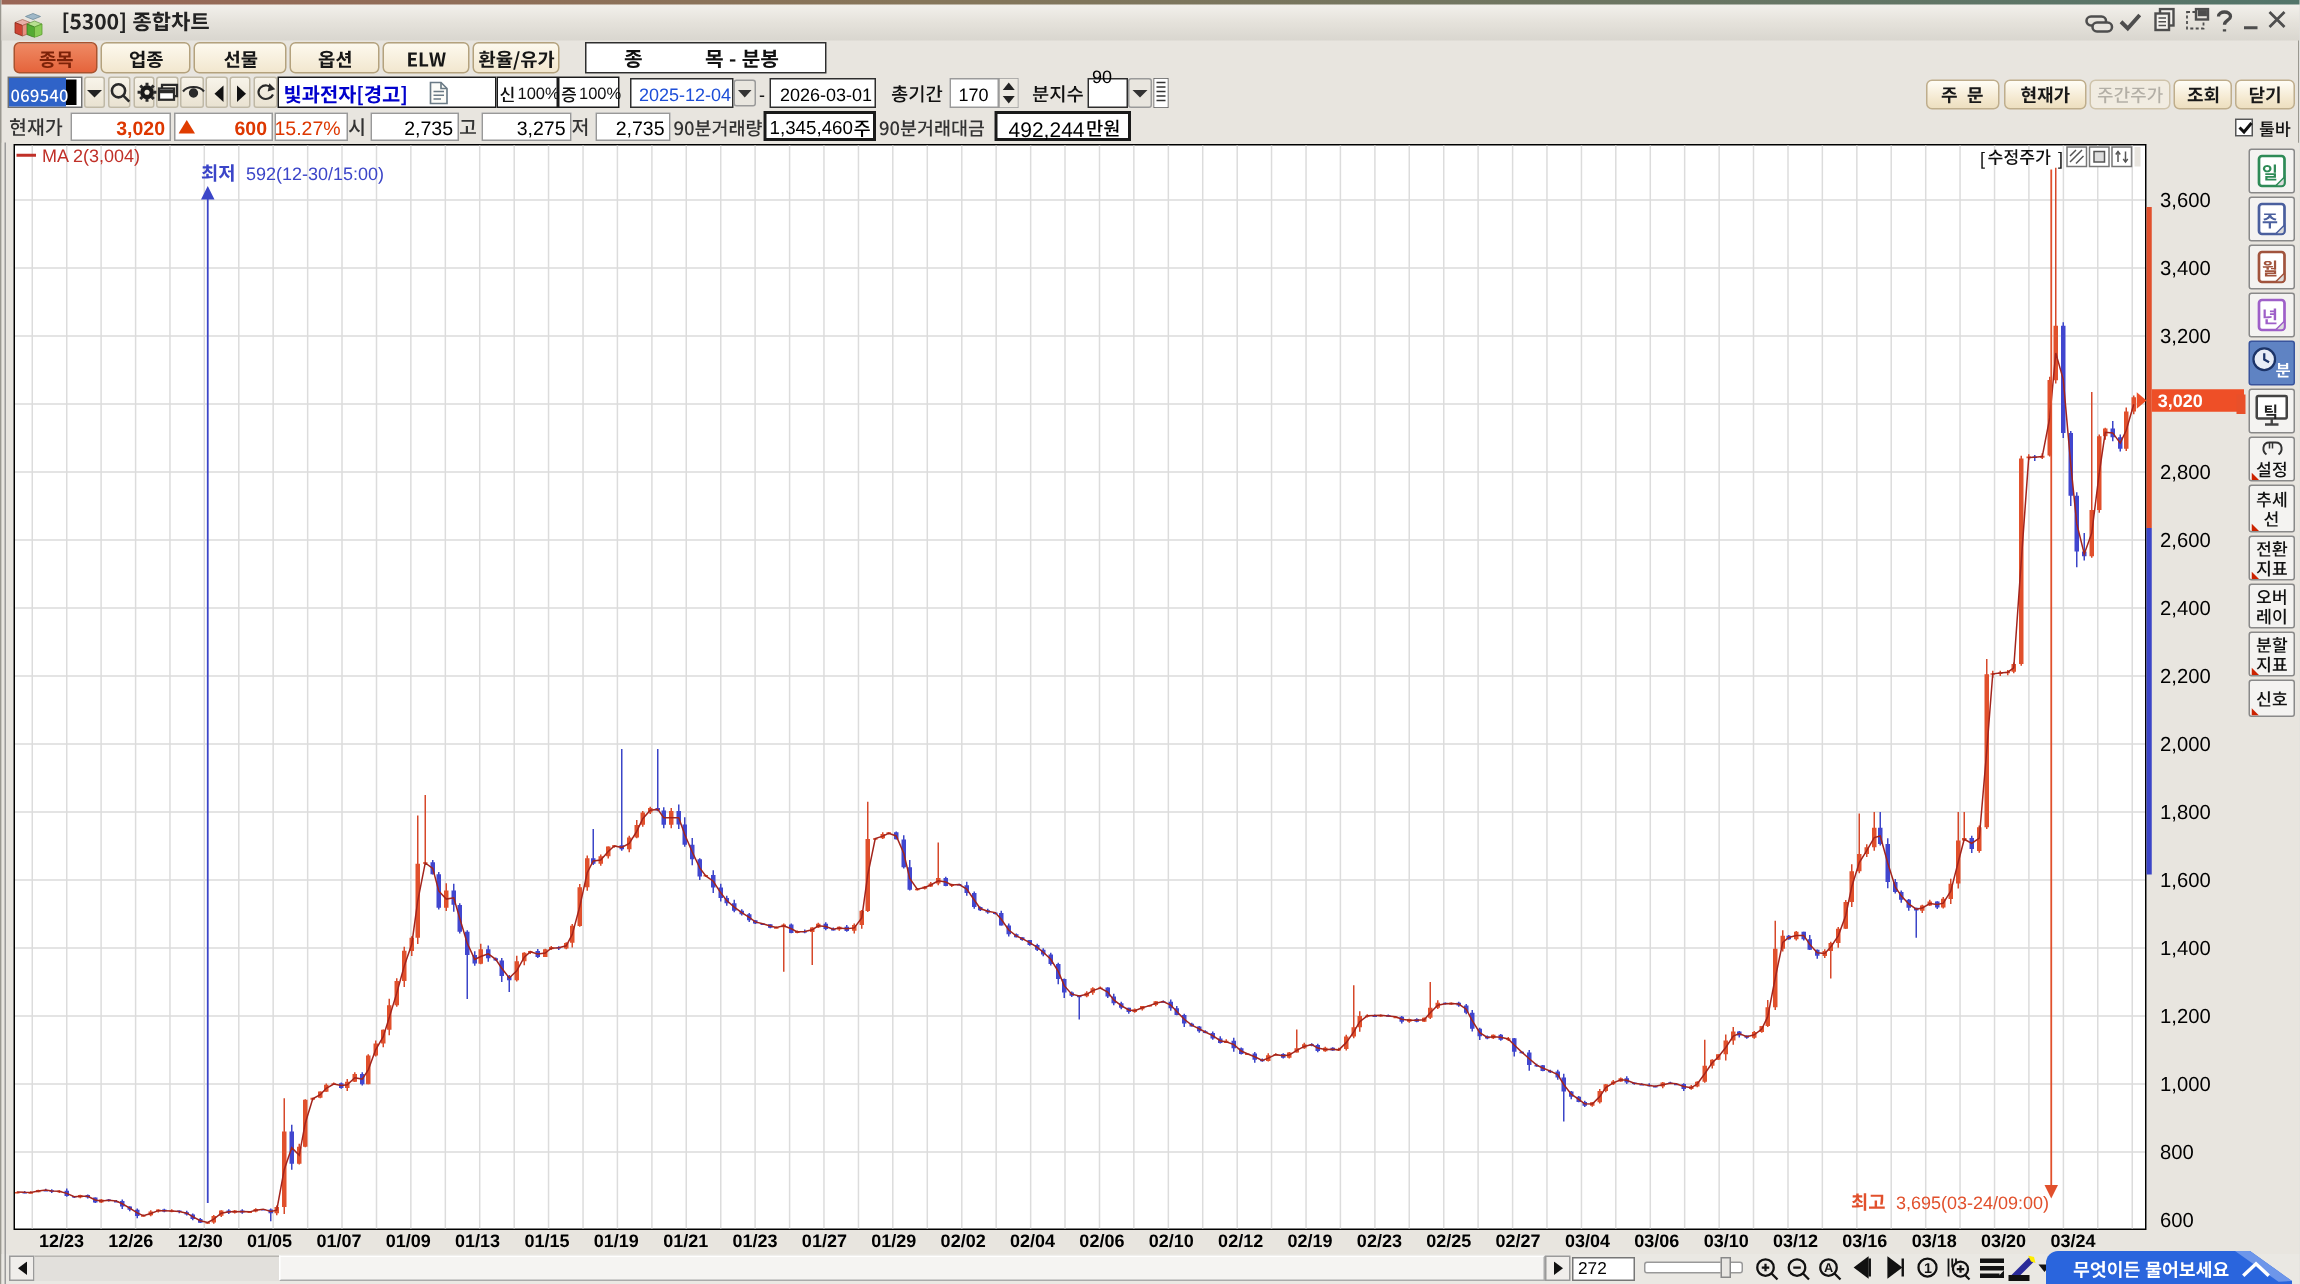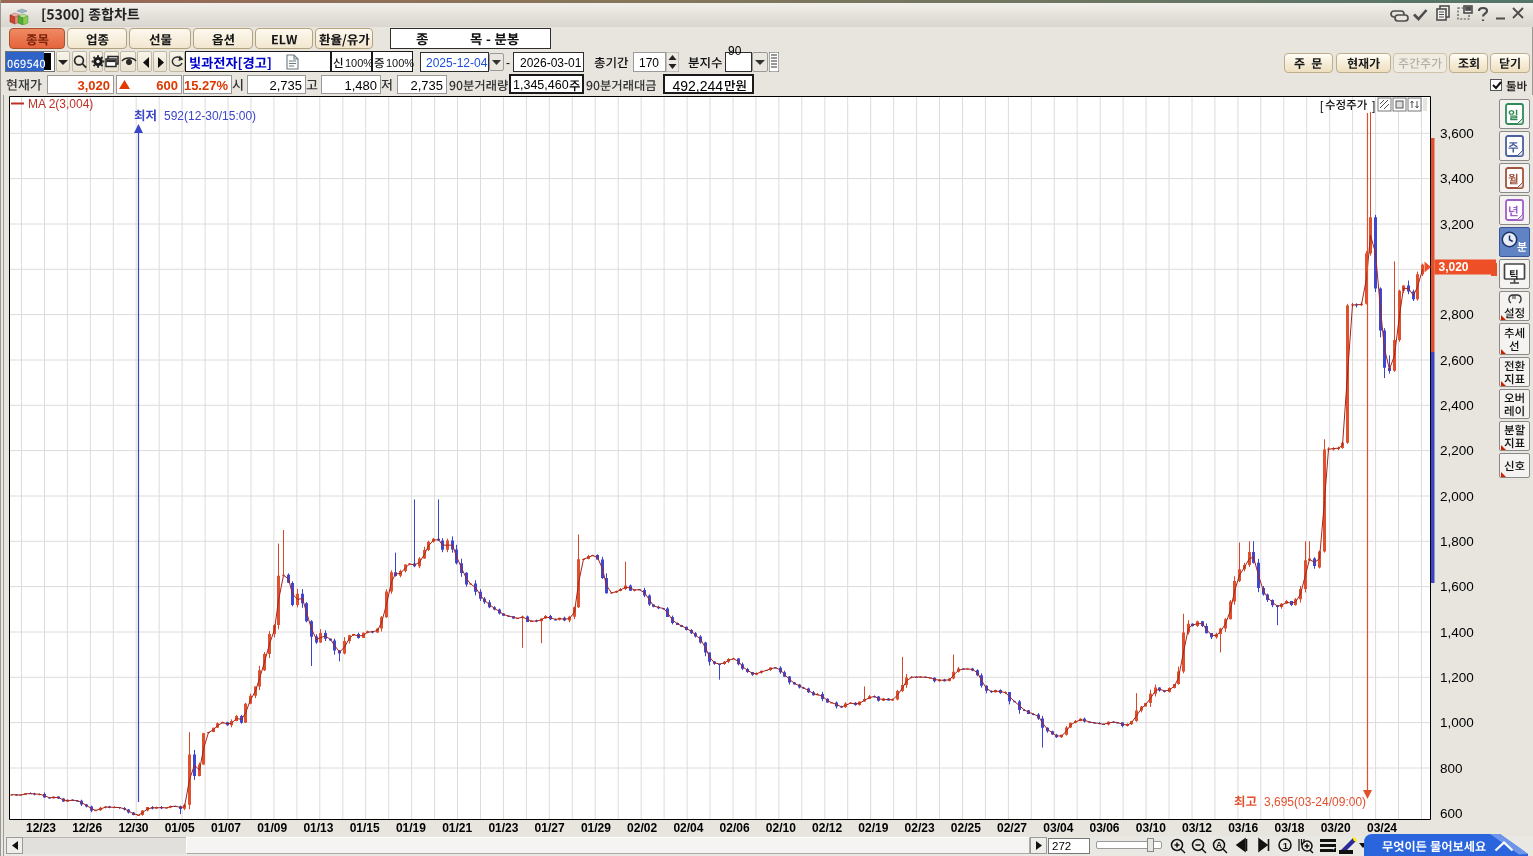--- a/index.html
+++ b/index.html
@@ -450,37 +450,37 @@
     <div class="inp" style="left:115px;top:75px;width:66px;height:19px;border-color:#999"></div>
     <div class="inp" style="left:182px;top:75px;width:49px;height:19px;border-color:#999"></div>
     <div class="inp" style="left:246px;top:75px;width:59px;height:19px;border-color:#999"></div>
     <div class="inp" style="left:320px;top:75px;width:60px;height:19px;border-color:#999"></div>
     <div class="inp" style="left:396px;top:75px;width:50px;height:19px;border-color:#999"></div>
     <div class="abs num" style="left:46px;top:78px;width:63px;font-size:13px;font-weight:bold;color:#dd3700;text-align:right">3,020</div>
     <svg class="abs" style="left:118px;top:80px" width="11" height="10">
       <polygon points="5.5,0 11,9 0,9" fill="#e03c00"></polygon>
     </svg>
     <div class="abs num" style="left:115px;top:78px;width:62px;font-size:13px;font-weight:bold;color:#dd3700;text-align:right">600</div>
-    <div class="abs num" style="left:182px;top:78px;width:45px;font-size:13px;font-weight:bold;color:#dd3700;text-align:right">15.27%</div>
+    <div class="abs num" style="left:182px;top:78px;width:45px;font-size:13px;font-weight:normal;color:#dd3700;">15.27%</div>
     <svg style="position:absolute;left:230.0px;top:78.3px;overflow:visible" width="13" height="16">
       <g fill="#333" transform="translate(1 11.70) scale(0.1300 -0.1300)">
         <g transform="translate(0.0 0)">
           <path d="M28 76H36V61Q36 52 35 45Q33 37 29 30Q26 23 21 18Q16 13 10 10L4 19Q9 21 14 26Q18 30 21 36Q24 41 26 48Q28 54 28 61ZM30 76H38V61Q38 54 40 48Q42 42 45 37Q48 31 52 27Q57 23 62 21L56 12Q50 15 45 20Q40 25 37 31Q33 38 32 45Q30 53 30 61ZM69 83H80V-8H69Z"></path>
         </g>
       </g>
     </svg>
     <div class="abs num" style="left:246px;top:78px;width:55px;font-size:13px;color:#000;text-align:right">2,735</div>
     <svg style="position:absolute;left:304.0px;top:78.3px;overflow:visible" width="13" height="16">
       <g fill="#333" transform="translate(1 11.70) scale(0.1300 -0.1300)">
         <g transform="translate(0.0 0)">
           <path d="M13 75H72V66H13ZM5 12H87V4H5ZM35 44H46V8H35ZM68 75H78V66Q78 60 78 54Q78 47 77 40Q77 32 75 23L64 24Q67 37 67 47Q68 57 68 66Z"></path>
         </g>
       </g>
     </svg>
-    <div class="abs num" style="left:320px;top:78px;width:56px;font-size:13px;color:#000;text-align:right">1,480</div>
+    <div class="abs num" style="left:320px;top:78px;width:56px;font-size:13px;color:#000;text-align:right">3,275</div>
     <svg style="position:absolute;left:379.0px;top:78.3px;overflow:visible" width="13" height="16">
       <g fill="#333" transform="translate(1 11.70) scale(0.1300 -0.1300)">
         <g transform="translate(0.0 0)">
           <path d="M70 83H80V-8H70ZM52 51H73V42H52ZM27 70H35V58Q35 50 33 43Q32 35 28 29Q25 22 20 17Q16 12 10 9L4 18Q9 20 13 24Q17 29 21 34Q24 40 25 46Q27 52 27 58ZM29 70H37V58Q37 52 39 47Q41 41 44 35Q47 30 51 26Q55 22 61 19L55 11Q49 14 44 19Q39 24 36 30Q33 36 31 44Q29 51 29 58ZM7 74H57V66H7Z"></path>
         </g>
       </g>
     </svg>
     <div class="abs num" style="left:396px;top:78px;width:46px;font-size:13px;color:#000;text-align:right">2,735</div>
     <svg style="position:absolute;left:447.0px;top:78.9px;overflow:visible" width="61" height="16">
       <g fill="#333" transform="translate(1 11.07) scale(0.1230 -0.1230)">

